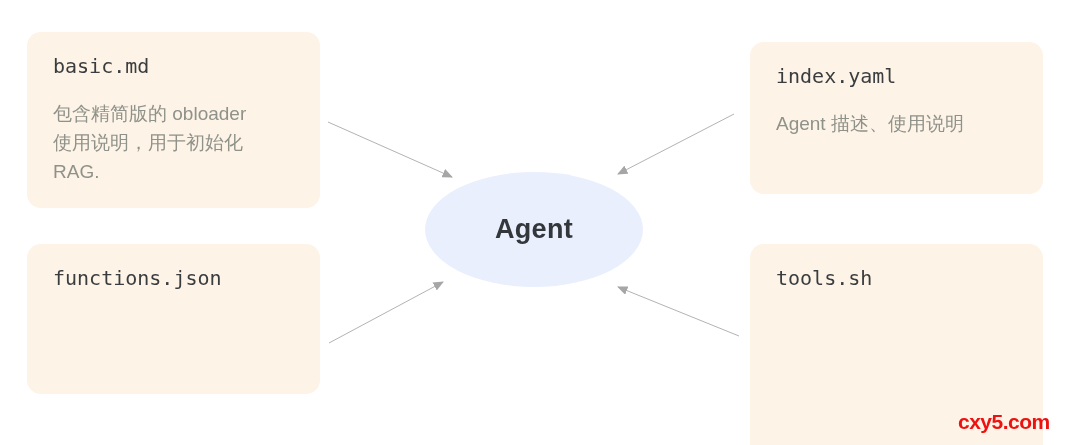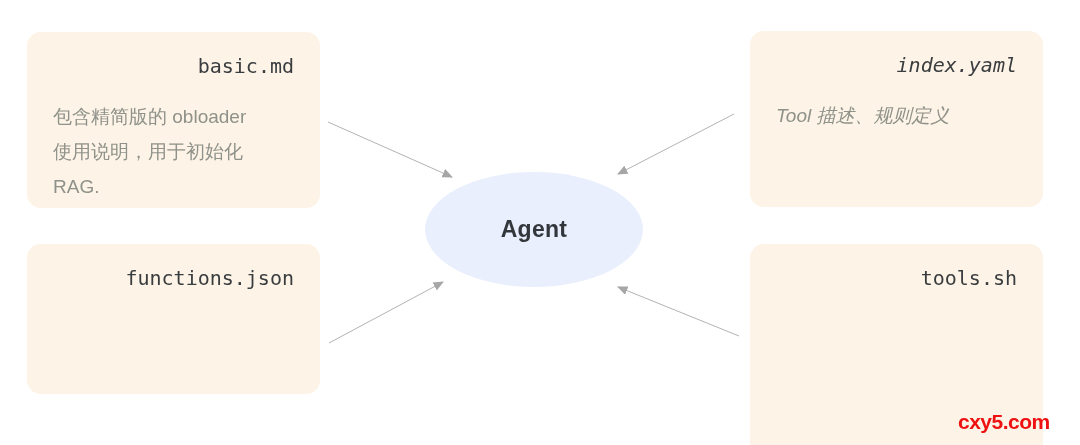--- a/index.html
+++ b/index.html
@@ -19,49 +19,48 @@
     pointer-events: none;
   }
   .card {
     position: absolute;
     width: 293px;
     background: #fdf3e6;
     border-radius: 14px;
     padding: 21px 26px;
   }
   .card-tl { left: 27px; top: 32px;  height: 176px; }
-  .card-tr { left: 750px; top: 31px; height: 176px; font-style: italic; }
+  .card-tr { left: 750px; top: 42px; height: 152px; }
   .card-bl { left: 27px; top: 244px; height: 150px; }
   .card-br { left: 750px; top: 244px; height: 220px; }
   .card-title {
     font-family: "DejaVu Sans Mono", "Liberation Mono", monospace;
     font-size: 20px;
     line-height: 26px;
     color: #3a3d40;
-    text-align: right;
   }
   .card-desc {
     margin-top: 20px;
     font-size: 19px;
-    line-height: 35px;
+    line-height: 29px;
     color: #8f928a;
     white-space: pre-line;
   }
   .agent-ellipse {
     position: absolute;
     left: 425px; top: 172px;
     width: 218px; height: 115px;
     background: #e9effc;
     border-radius: 50%;
     display: flex;
     align-items: center;
     justify-content: center;
   }
   .agent-label {
-    font-size: 23px;
+    font-size: 27px;
     font-weight: bold;
     color: #33373c;
     letter-spacing: 0.3px;
   }
   .watermark {
     position: absolute;
     left: 958px; top: 410px;
     font-size: 21px;
     font-weight: bold;
     color: #ee1111;
@@ -88,21 +87,21 @@
 
   <div class="card card-tl">
     <div class="card-title">basic.md</div>
     <div class="card-desc">包含精简版的 obloader
 使用说明，用于初始化
 RAG.</div>
   </div>
 
   <div class="card card-tr">
     <div class="card-title">index.yaml</div>
-    <div class="card-desc">Tool 描述、规则定义</div>
+    <div class="card-desc">Agent 描述、使用说明</div>
   </div>
 
   <div class="card card-bl">
     <div class="card-title">functions.json</div>
   </div>
 
   <div class="card card-br">
     <div class="card-title">tools.sh</div>
   </div>
 

